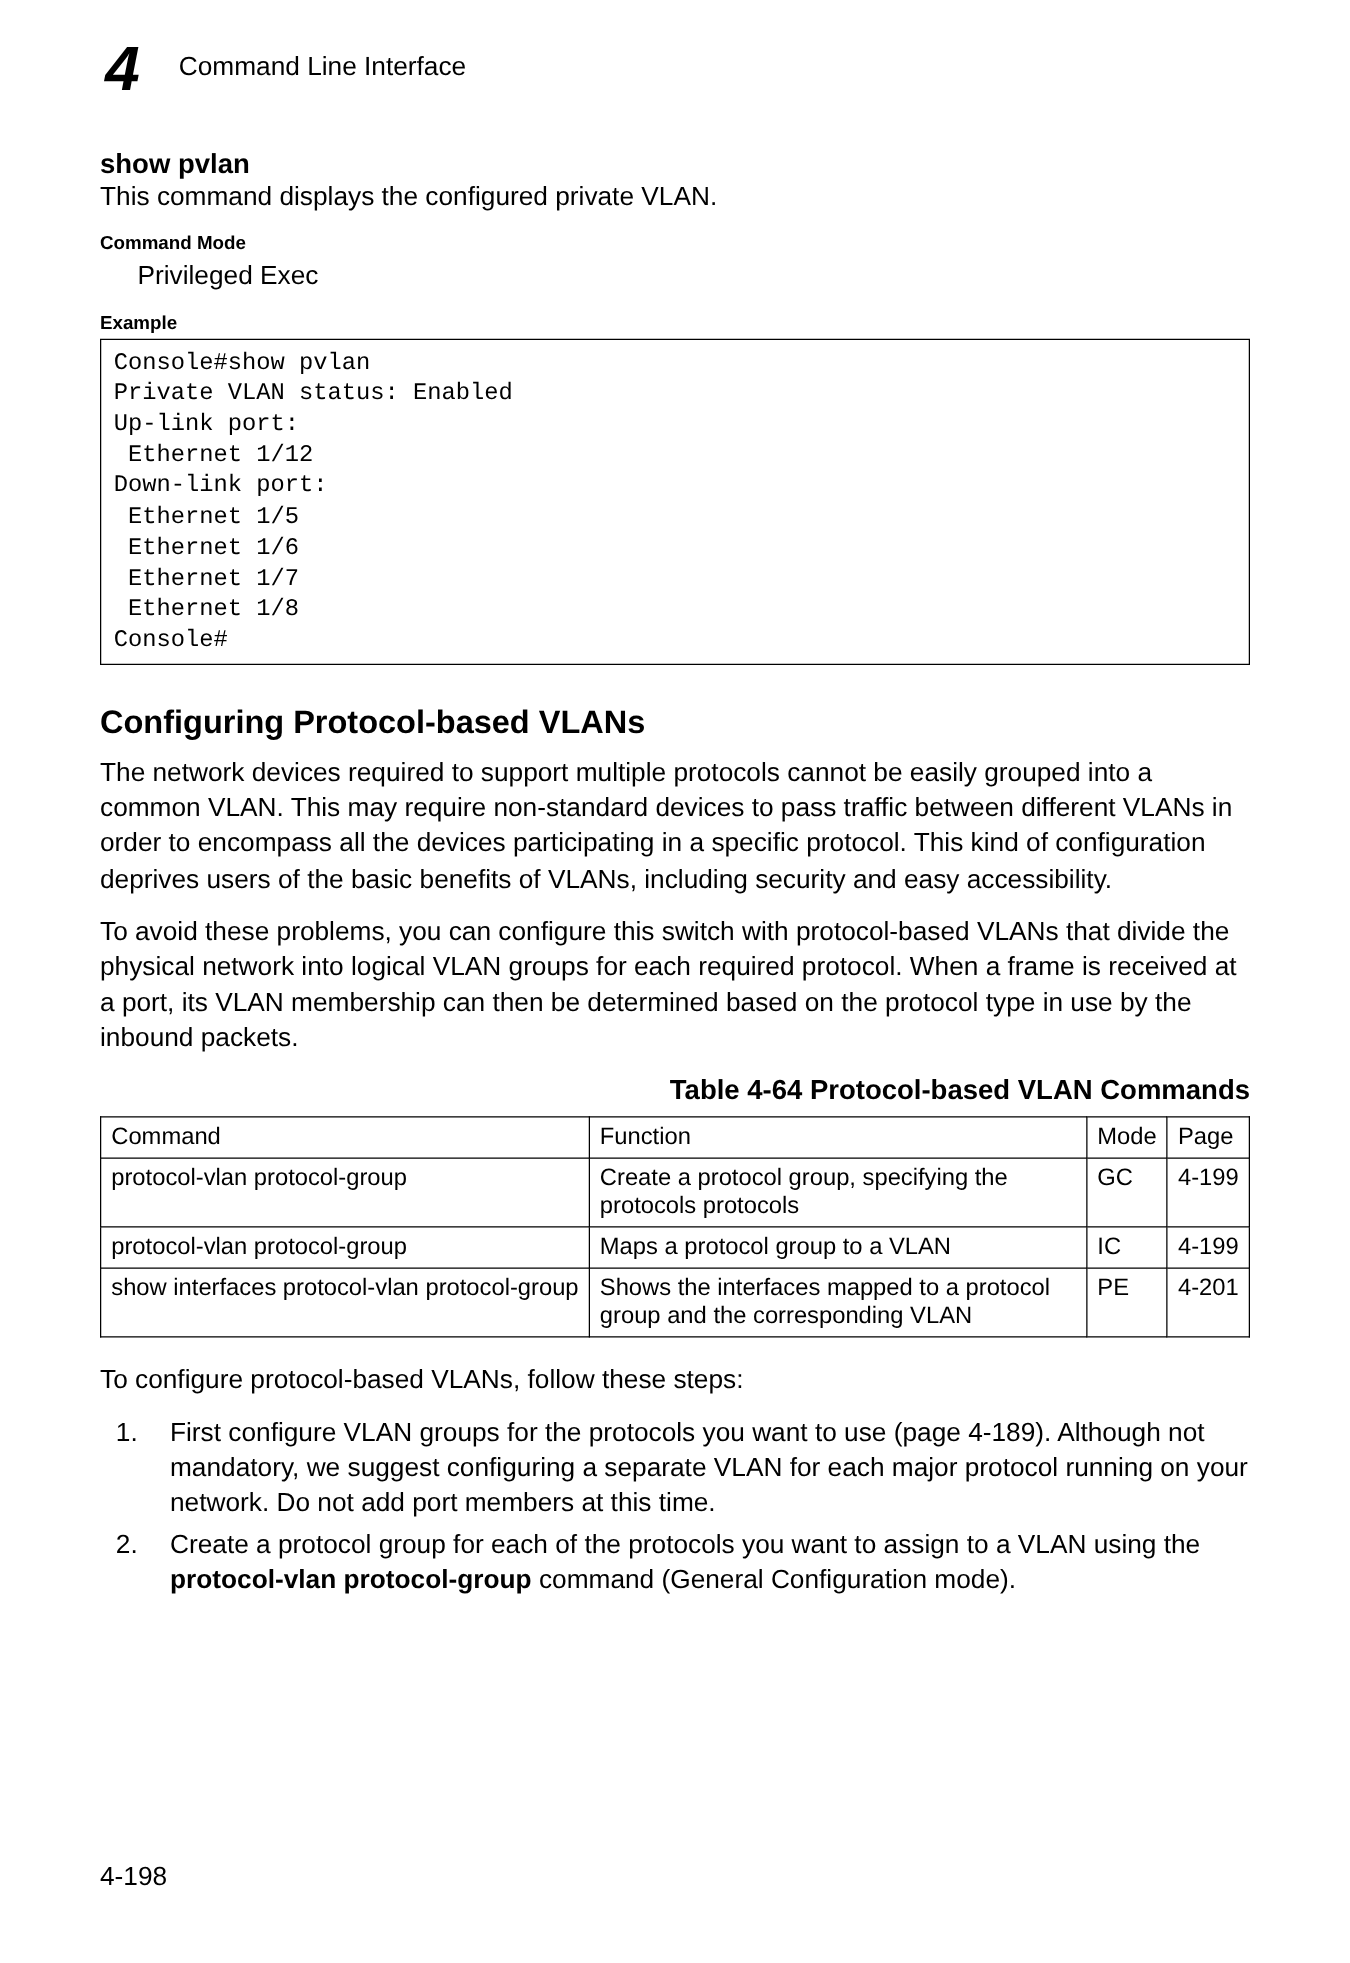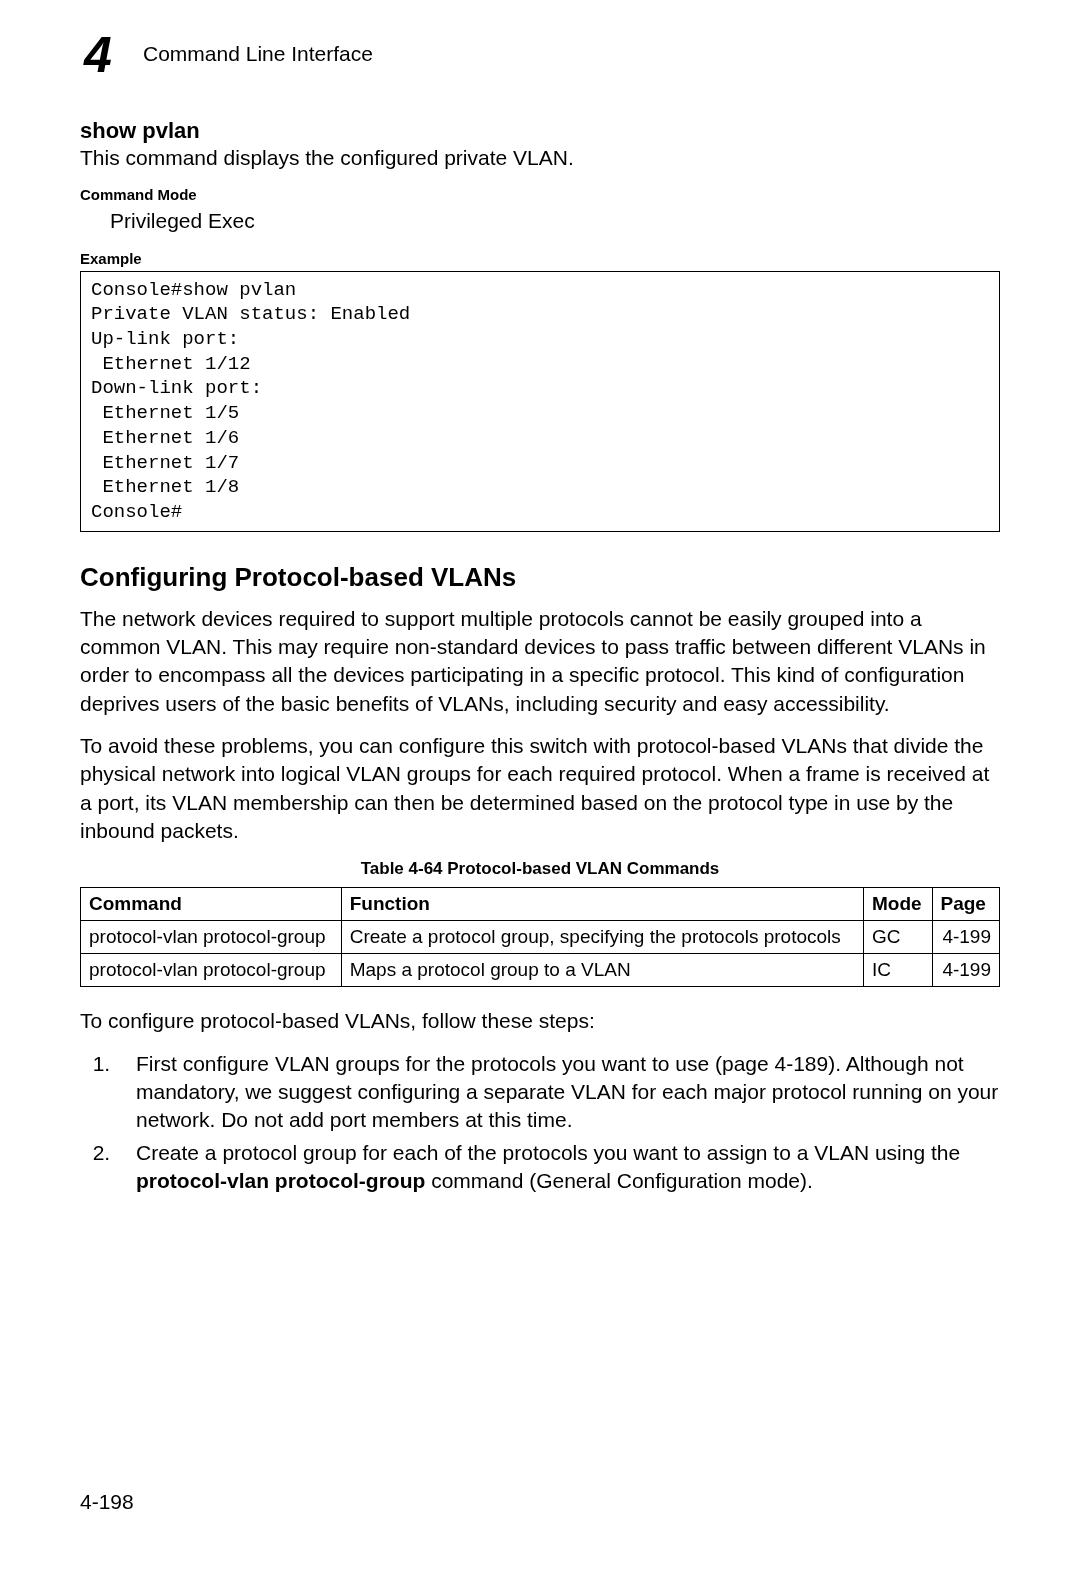--- a/index.html
+++ b/index.html
@@ -62,40 +62,40 @@
       line-height: 1.3;
       white-space: pre;
       margin-bottom: 30px;
     }
     .h2-title {
       font-size: 26px;
       font-weight: bold;
       margin-bottom: 12px;
     }
     .table-caption {
-      text-align: center;
-      font-size: 17px;
+      text-align: right;
+      font-size: 22px;
       font-weight: bold;
       margin-bottom: 8px;
       margin-top: 10px;
     }
     table {
       border-collapse: collapse;
       width: 100%;
       margin-bottom: 20px;
     }
     th, td {
       border: 1px solid #000;
       padding: 5px 8px;
       font-size: 19px;
       text-align: left;
       vertical-align: top;
     }
     th {
-      font-weight: bold;
+      font-weight: normal;
     }
     td.page-col, th.page-col {
       text-align: right;
       white-space: nowrap;
     }
     th.page-col {
       text-align: left;
     }
     td.mode-col {
       white-space: nowrap;
@@ -173,20 +173,26 @@
       <td>Create a protocol group, specifying the protocols protocols</td>
       <td class="mode-col">GC</td>
       <td class="page-col">4-199</td>
     </tr>
     <tr>
       <td class="cmd-col">protocol-vlan protocol-group</td>
       <td>Maps a protocol group to a VLAN</td>
       <td class="mode-col">IC</td>
       <td class="page-col">4-199</td>
     </tr>
+    <tr>
+      <td class="cmd-col">show interfaces protocol-vlan protocol-group</td>
+      <td>Shows the interfaces mapped to a protocol group and the corresponding VLAN</td>
+      <td class="mode-col">PE</td>
+      <td class="page-col">4-201</td>
+    </tr>
   </tbody>
 </table>
 
 <div class="body-text">To configure protocol-based VLANs, follow these steps:</div>
 <ol>
   <li>
     <span>First configure VLAN groups for the protocols you want to use (page 4-189). Although not mandatory, we suggest configuring a separate VLAN for each major protocol running on your network. Do not add port members at this time.</span>
   </li>
   <li>
     <span>Create a protocol group for each of the protocols you want to assign to a VLAN using the </span><span class="inline-bold">protocol-vlan protocol-group</span><span> command (General Configuration mode).</span>

